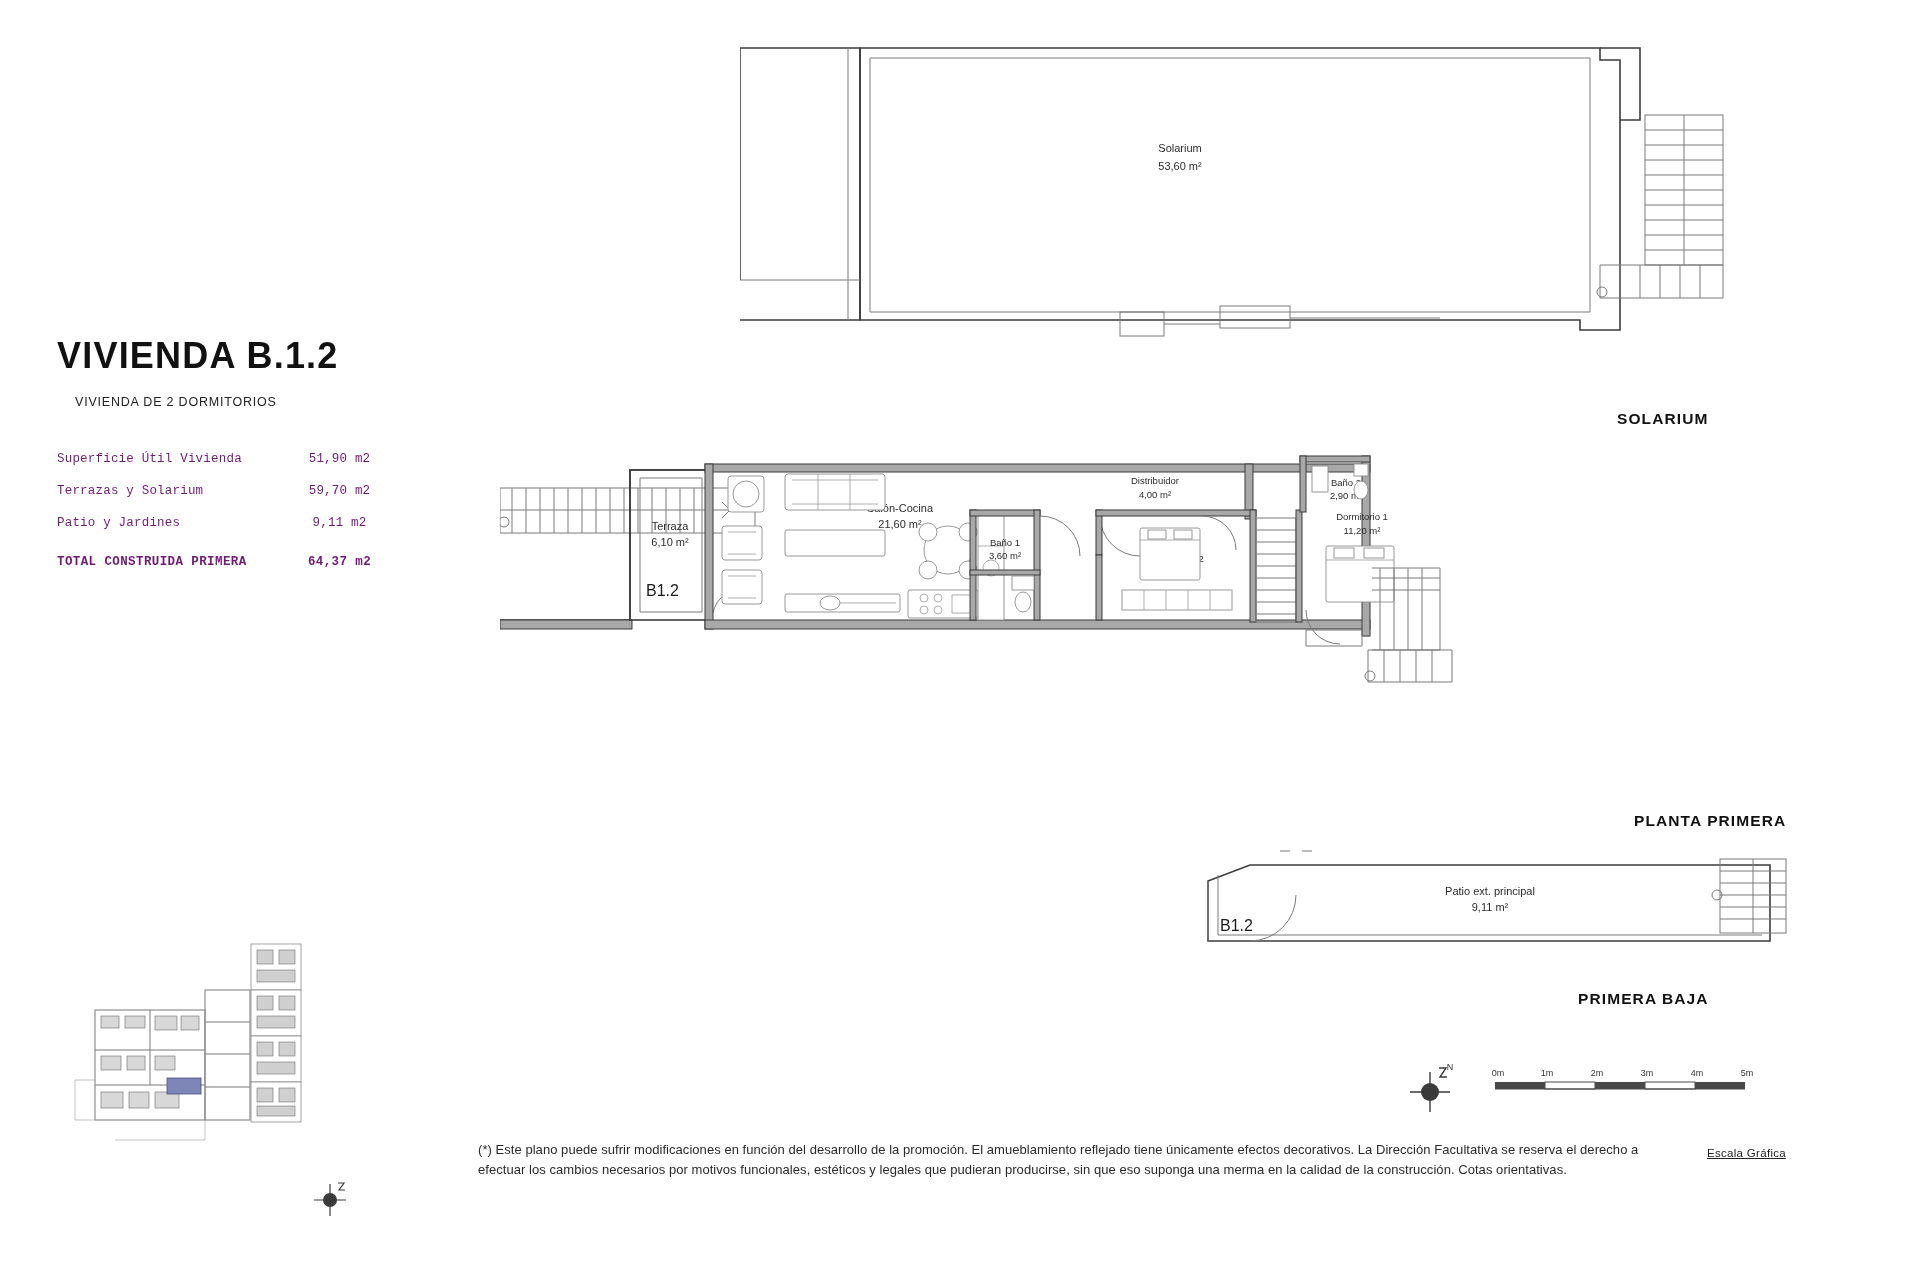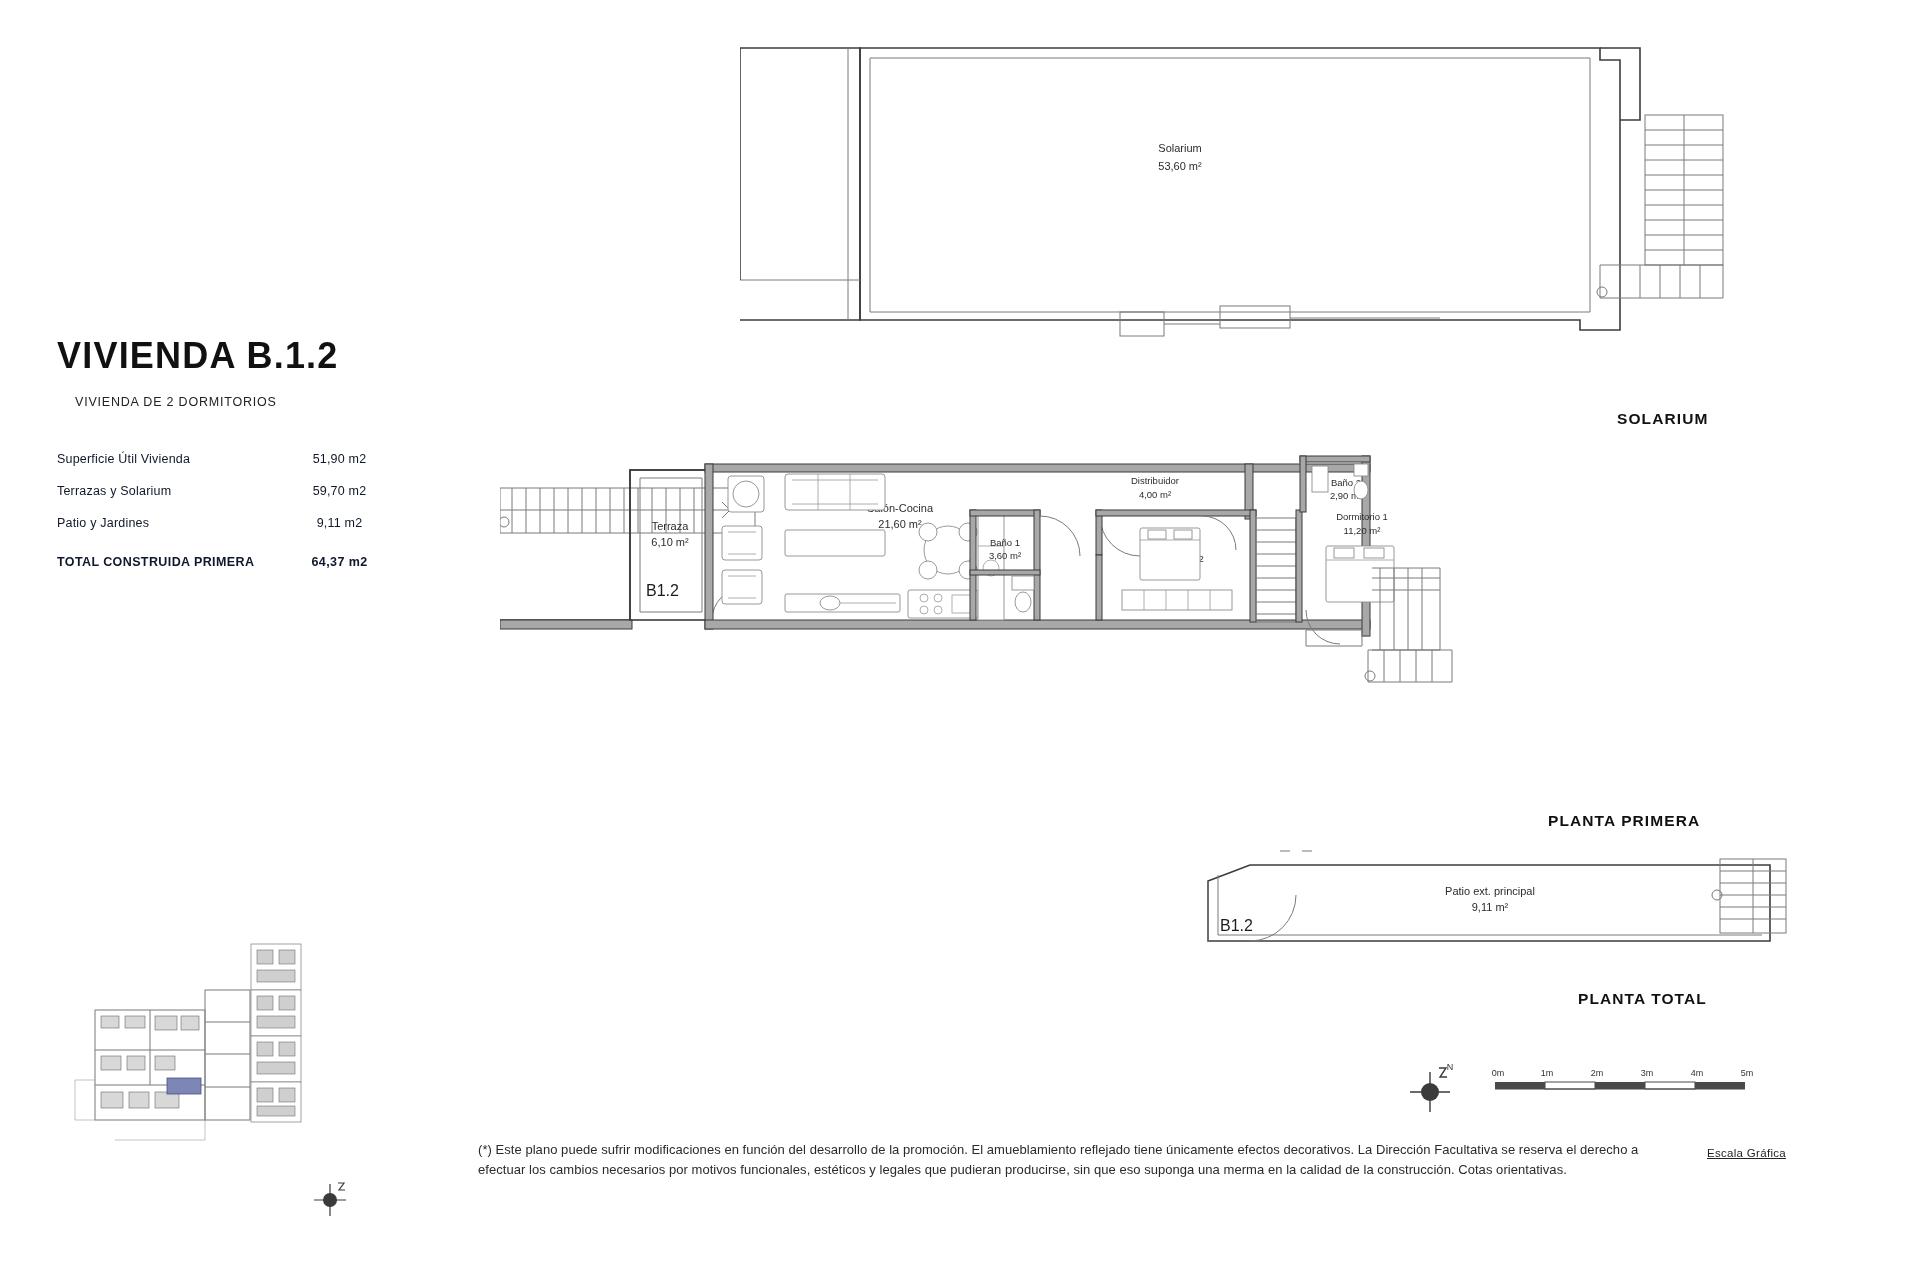--- a/index.html
+++ b/index.html
@@ -42,43 +42,44 @@
     color: #222;
     margin: 0 0 34px 18px;
   }
   .area-table {
     width: 330px;
     border-collapse: collapse;
     font-size: 12.5px;
   }
   .area-table td {
     padding: 9px 0;
-    color: #0f172a;
+    color: #701a75;
     letter-spacing: 0.2px;
+    font-family: Liberation Mono, monospace;
   }
   .area-table td.val {
     text-align: center;
     width: 95px;
   }
   .area-table tr.total td {
     font-weight: bold;
     letter-spacing: 0.4px;
     padding-top: 16px;
   }
 
   
   .caption {
     position: absolute;
     font-size: 15.5px;
     font-weight: bold;
     letter-spacing: 1.1px;
     color: #111;
   }
   #cap-solarium { left: 1617px; top: 410px; }
-  #cap-primera  { left: 1548px; top: 812px; }
+  #cap-primera  { left: 1634px; top: 812px; }
   #cap-baja     { left: 1578px; top: 990px; }
 
   
   svg { display:block; }
   .plan { position: absolute; }
   #plan-solarium { left: 740px; top: 30px; }
   #plan-primera  { left: 500px; top: 450px; }
   #plan-baja     { left: 1190px; top: 845px; }
   #plan-key      { left: 55px;  top: 930px; }
 
@@ -329,21 +330,21 @@
       <text class="roomlabel" x="300" y="66">9,11 m²</text>
 
       <g>
         <rect class="thin" x="530" y="14" width="66" height="74"></rect>
         <path class="thin" d="M530 26 L596 26 M530 38 L596 38 M530 50 L596 50 M530 62 L596 62 M530 74 L596 74"></path>
         <path class="thin" d="M563 14 L563 88"></path>
         <circle class="thin" cx="527" cy="50" r="5"></circle>
       </g>
     </svg>
   </div>
-  <div class="caption" id="cap-baja">PLANTA TOTAL</div>
+  <div class="caption" id="cap-baja">PRIMERA BAJA</div>
 
   <div class="plan" id="plan-key">
     <svg width="280" height="220" viewBox="0 0 280 220">
       <g stroke="#8a8a8a" stroke-width="0.7" fill="none">
         <rect x="40" y="80" width="110" height="110"></rect>
         <rect x="40" y="80" width="55" height="40"></rect>
         <rect x="95" y="80" width="55" height="40"></rect>
         <rect x="40" y="120" width="55" height="35"></rect>
         <rect x="95" y="120" width="55" height="35"></rect>
         <rect x="40" y="155" width="110" height="35"></rect>

